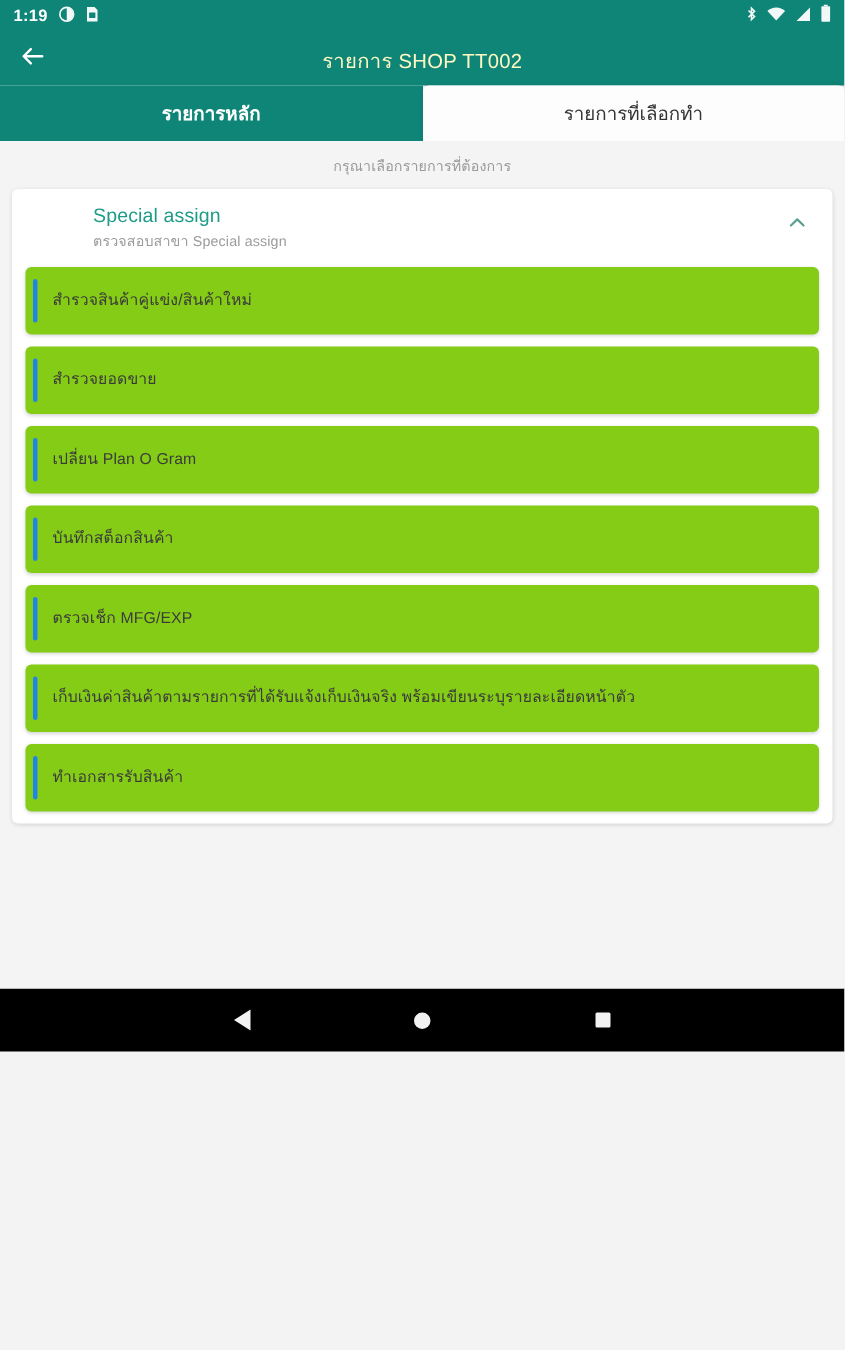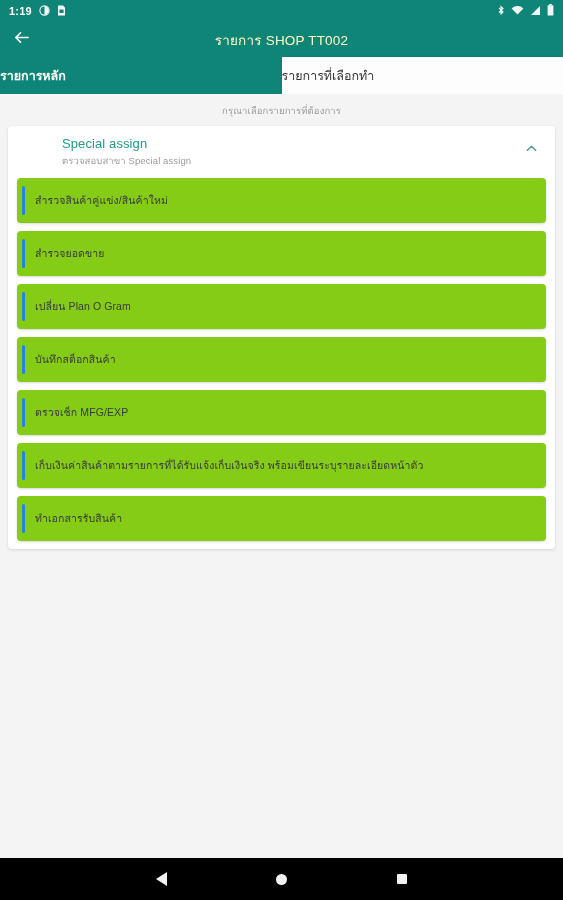--- a/index.html
+++ b/index.html
@@ -2,21 +2,21 @@
 <html><head>
 <meta charset="utf-8">
 <style>
   * { box-sizing: border-box; margin: 0; padding: 0; }
   html, body {
     width: 563px; height: 900px;
     font-family: "Liberation Sans", "DejaVu Sans", sans-serif;
     background: #f3f3f3;
     overflow: hidden;
   }
-  .phone { position: relative; width: 563px; height: 900px; display: flex; flex-direction: column; background: #f5f5f5; }
+  .phone { position: relative; width: 563px; height: 701px; display: flex; flex-direction: column; background: #f5f5f5; }
 
   
   .statusbar {
     height: 22px; background: #0f8577; color: #ffffff;
     display: flex; align-items: center; justify-content: space-between;
     padding: 0 9px; flex: 0 0 22px;
   }
   .sb-left { display: flex; align-items: center; gap: 7px; }
   .sb-right { display: flex; align-items: center; gap: 6px; }
   .sb-time { font-size: 11px; font-weight: bold; letter-spacing: .2px; color: #ffffff; }
@@ -33,21 +33,21 @@
   }
   .appbar-title {
     position: absolute; left: 0; right: 0; text-align: center;
     font-size: 13.5px; font-weight: normal; color: #fef9c3; letter-spacing: .2px;
     pointer-events: none;
   }
 
   
   .tabs { display: flex; height: 37px; flex: 0 0 37px; }
   .tab {
-    flex: 1; display: flex; align-items: center; 
+    flex: 1; display: flex; align-items: center; justify-content: center;
     font-size: 12.5px; cursor: pointer; position: relative;
   }
   .tab.active { background: #0f8577; color: #ffffff; font-weight: bold; }
   .tab.inactive {
     background: #fdfdfd; color: #343434; font-weight: normal;
     border-top-left-radius: 4px; border-top-right-radius: 4px;
     box-shadow: 0 0 3px rgba(0,0,0,.10);
   }
 
   

